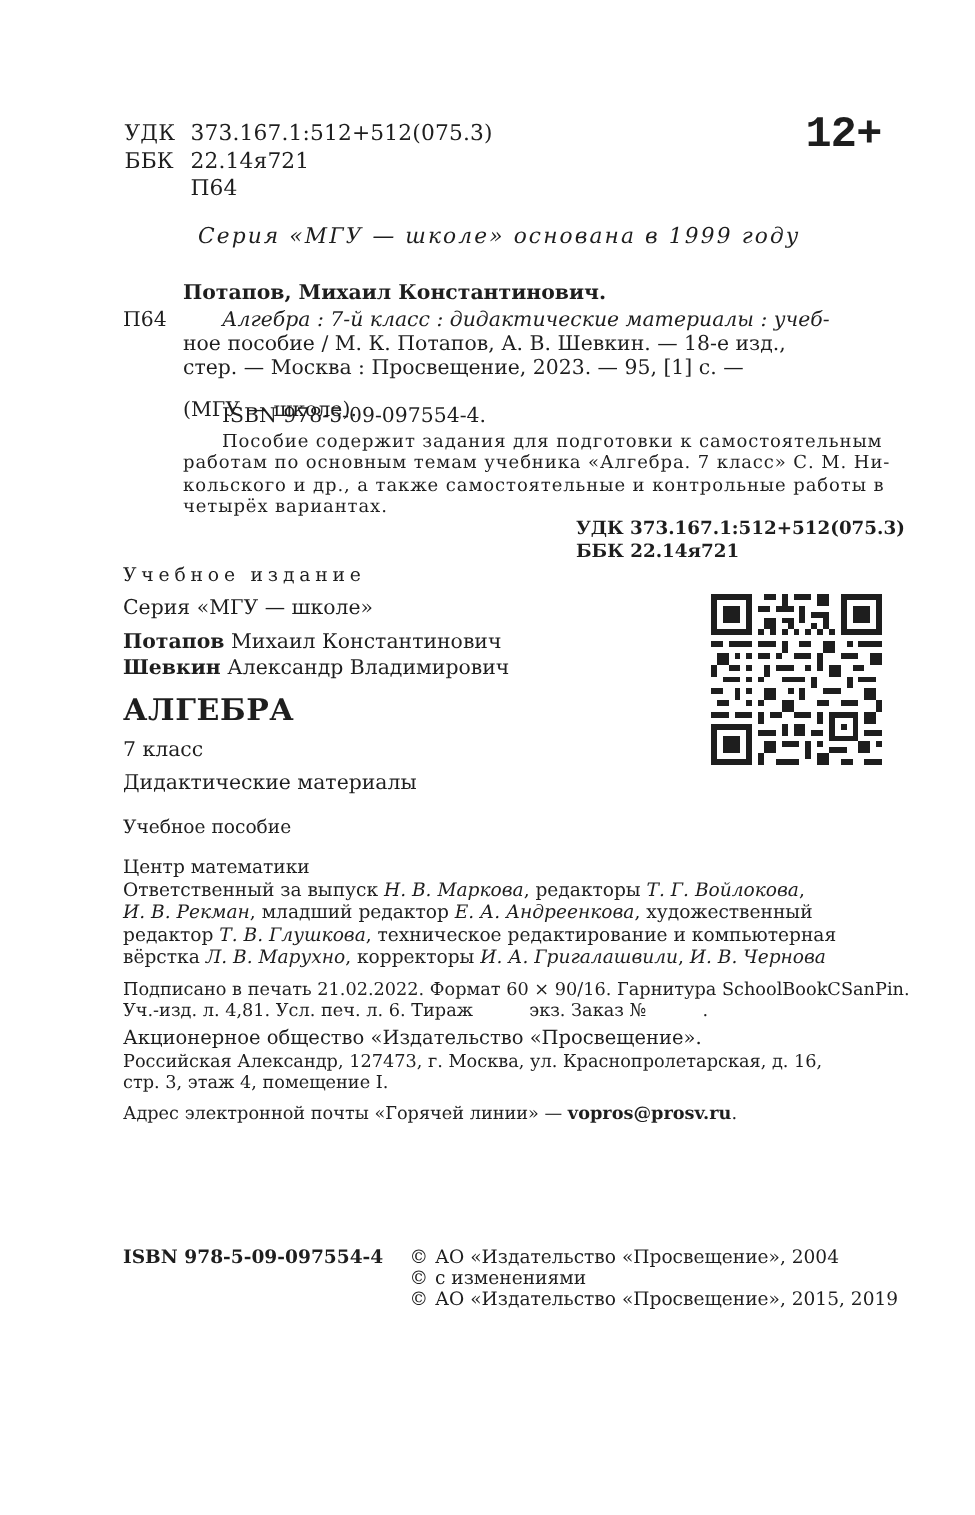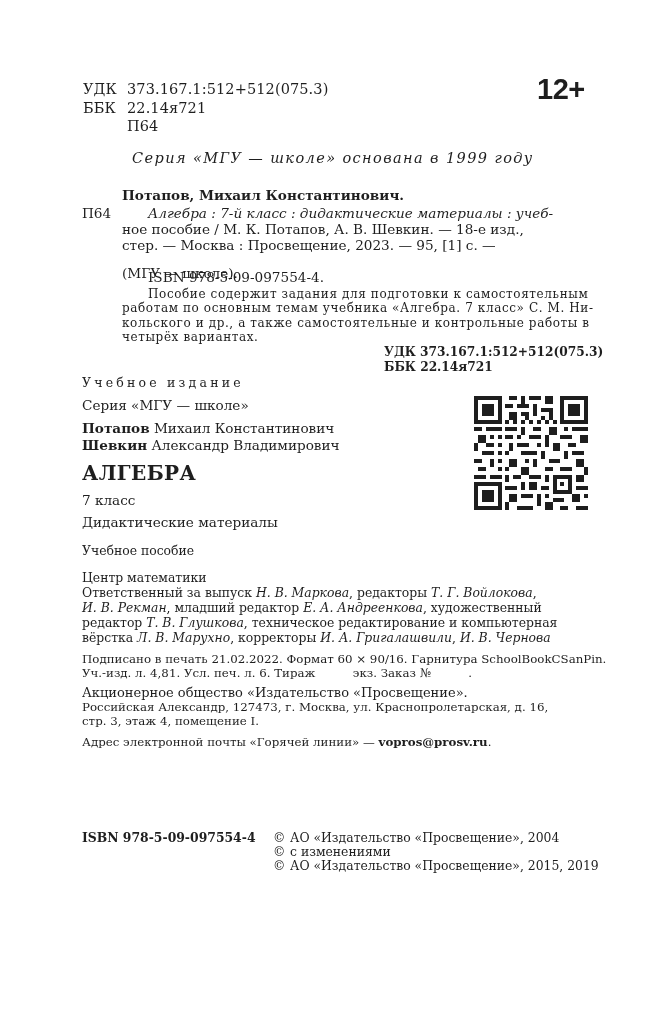--- a/index.html
+++ b/index.html
@@ -3,21 +3,21 @@
   <meta charset="utf-8">
   <style>
     html, body { margin: 0; padding: 0; background: #ffffff; }
     body {
       width: 650px; height: 1010px; position: relative; overflow: hidden;
       font-family: "DejaVu Serif", "Liberation Serif", serif;
       color: #1e1e1e;
     }
     .abs { position: absolute; white-space: nowrap; }
     .serif { font-family: "DejaVu Serif", "Liberation Serif", serif; }
-    .sans { font-family: Liberation Sans, sans-serif; }
+    .sans { font-family: Liberation Mono, monospace; }
     .b { font-weight: bold; }
     .i { font-style: italic; }
 
     
     .hdr { font-size: 14.5px; line-height: 18.5px; letter-spacing: 0.1px; }
     .hdr .lbl { display: inline-block; width: 44px; }
     .age { font-size: 29px; font-weight: bold; letter-spacing: -0.5px; }
 
     .series-note { font-size: 14.5px; font-style: italic; letter-spacing: 1.4px; }
 

